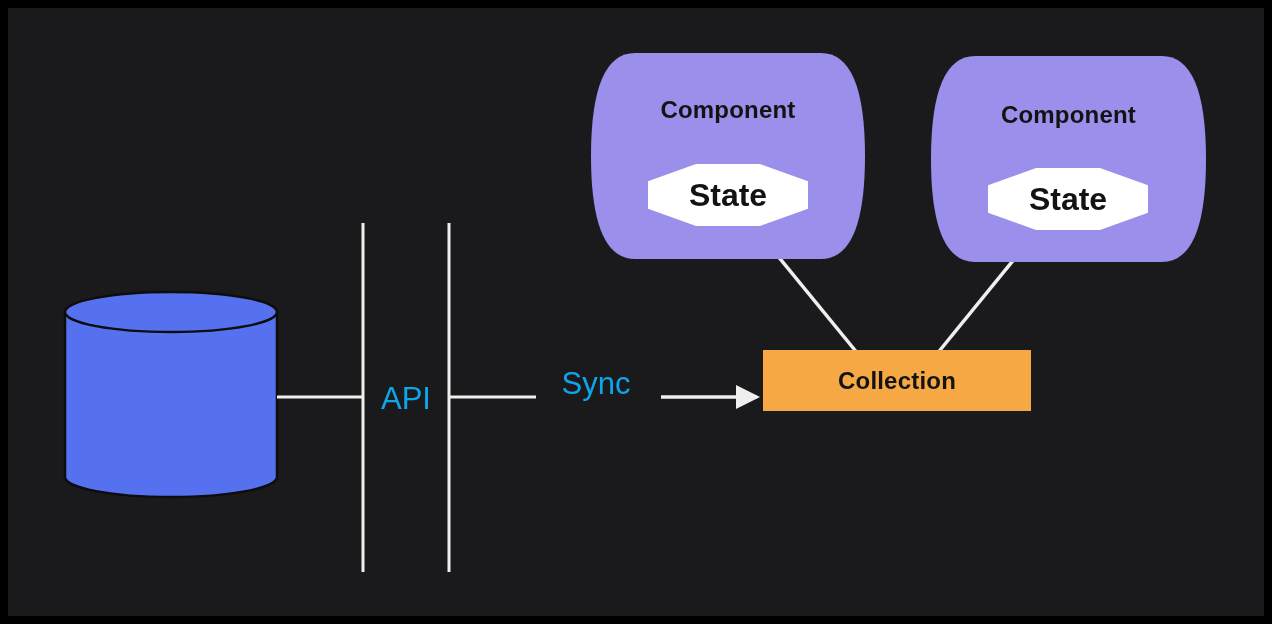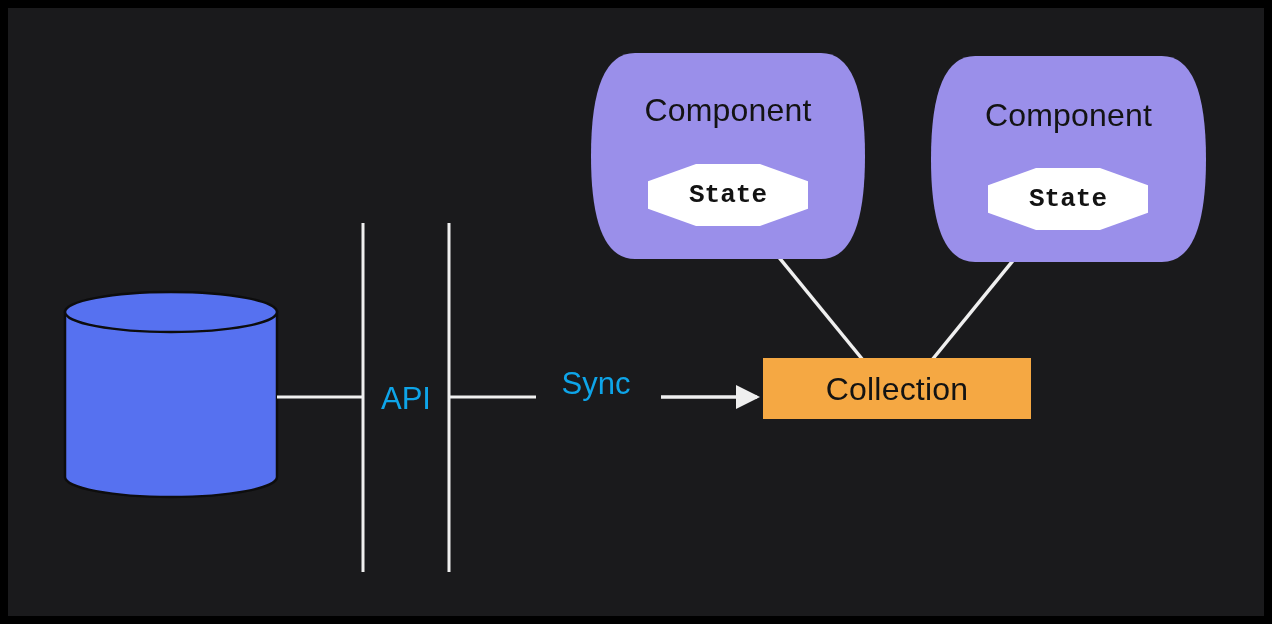--- a/index.html
+++ b/index.html
@@ -9,40 +9,40 @@
     overflow:hidden;
     font-family:"Liberation Sans", sans-serif;
   }
   .panel{
     position:absolute;left:8px;top:8px;right:8px;bottom:8px;
   }
   .layer{position:absolute;left:0;top:0;width:1272px;height:624px;}
   svg.connectors{position:absolute;left:0;top:0;}
   .node-label{
     position:absolute;text-align:center;
-    color:#131313;font-weight:400;font-size:32px;line-height:40px;
+    color:#131313;font-weight:700;font-size:24px;line-height:40px;
     letter-spacing:0.2px;
   }
   .wire-label{
     position:absolute;text-align:center;
     color:#0ea5e9;font-weight:400;font-size:31px;line-height:40px;
   }
   .component{position:absolute;}
   .component svg{position:absolute;left:0;top:0;width:100%;height:100%;}
   .component .node-label{left:0;width:100%;}
   .octagon{
     position:absolute;width:160px;height:62px;
     clip-path:polygon(30% 0, 70% 0, 100% 28%, 100% 72%, 70% 100%, 30% 100%, 0 72%, 0 28%);
     display:flex;align-items:center;justify-content:center;
   }
   .octagon .state-label{
-    color:#131313;font-weight:600;font-size:26px;line-height:30px;font-family:Liberation Mono, monospace;
+    color:#131313;font-weight:600;font-size:32px;line-height:30px;
   }
   .collection{
-    position:absolute;left:763px;top:358px;width:268px;height:61px;
+    position:absolute;left:763px;top:350px;width:268px;height:61px;
     display:flex;align-items:center;justify-content:center;
   }
   .db-label{left:65px;top:383px;width:212px;height:40px;}
   .api-label{left:364px;top:379px;width:84px;}
   .sync-label{left:536px;top:364px;width:120px;}
 </style>
 </head>
 <body>
 
 <div class="canvas" style="background: rgb(0, 0, 0);">

